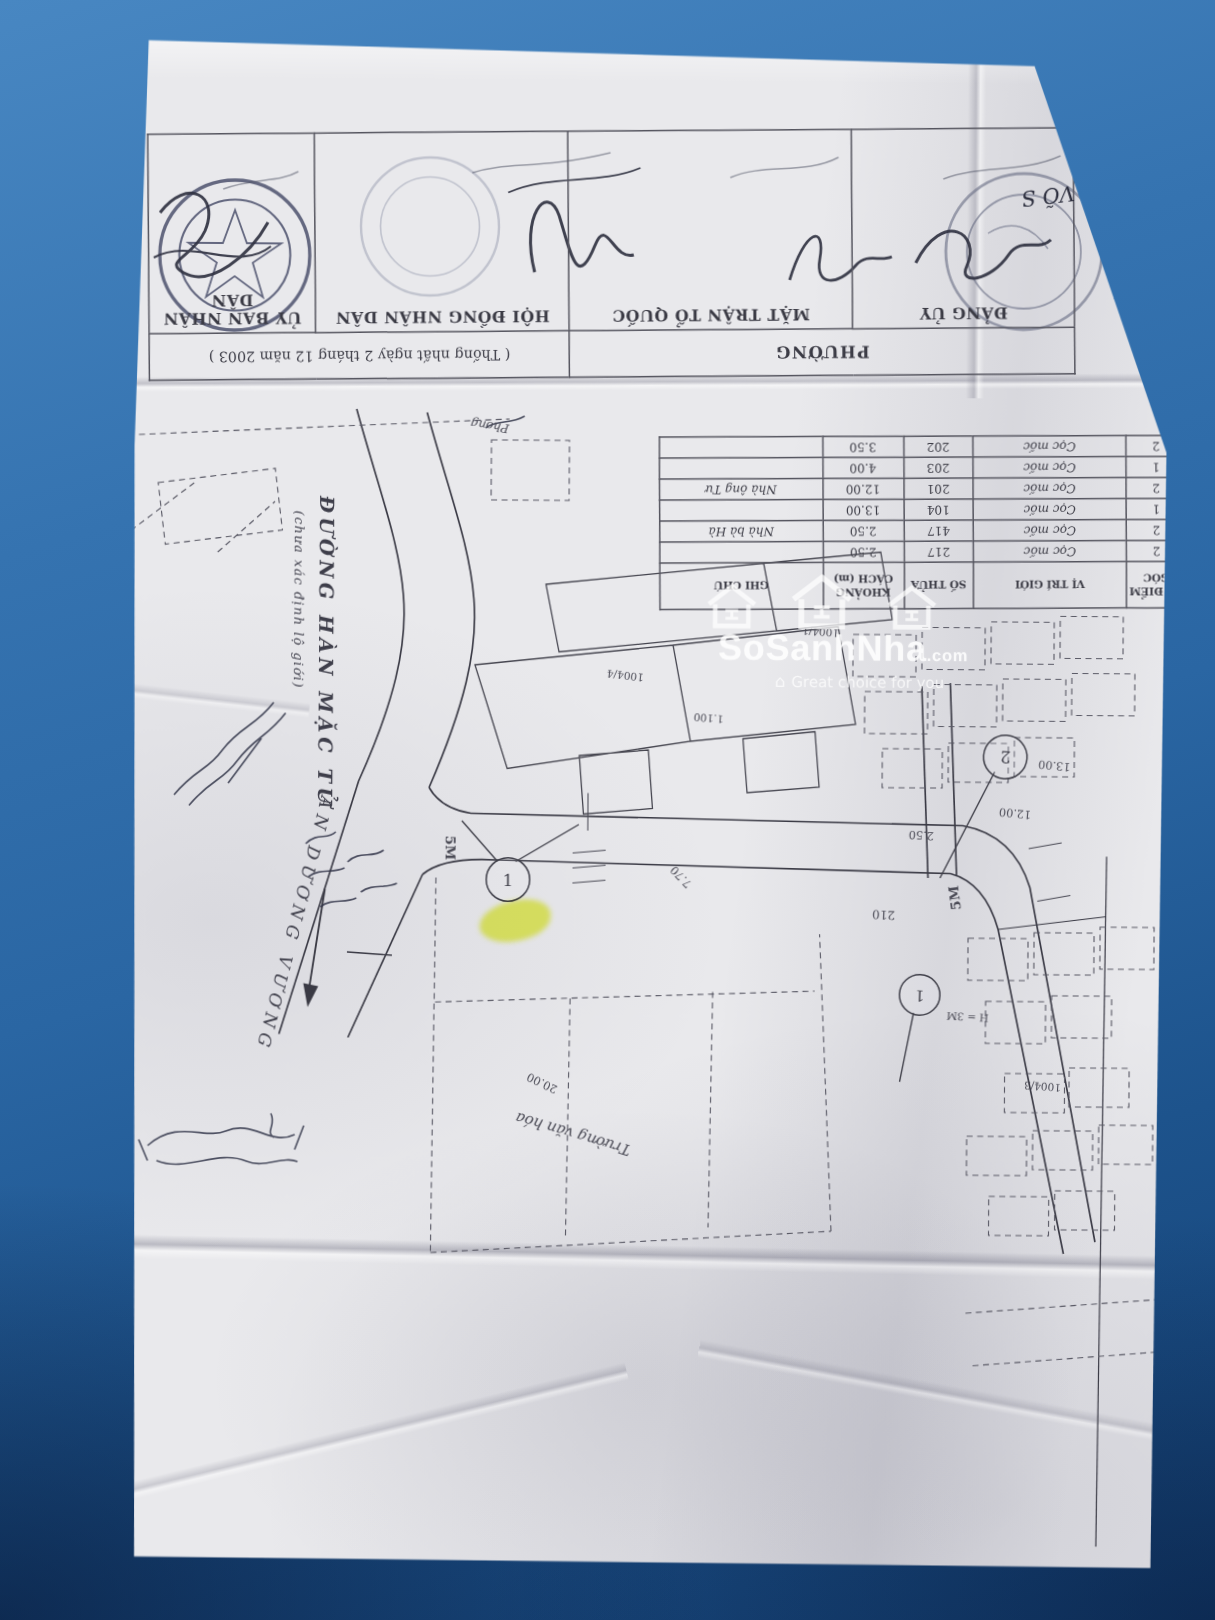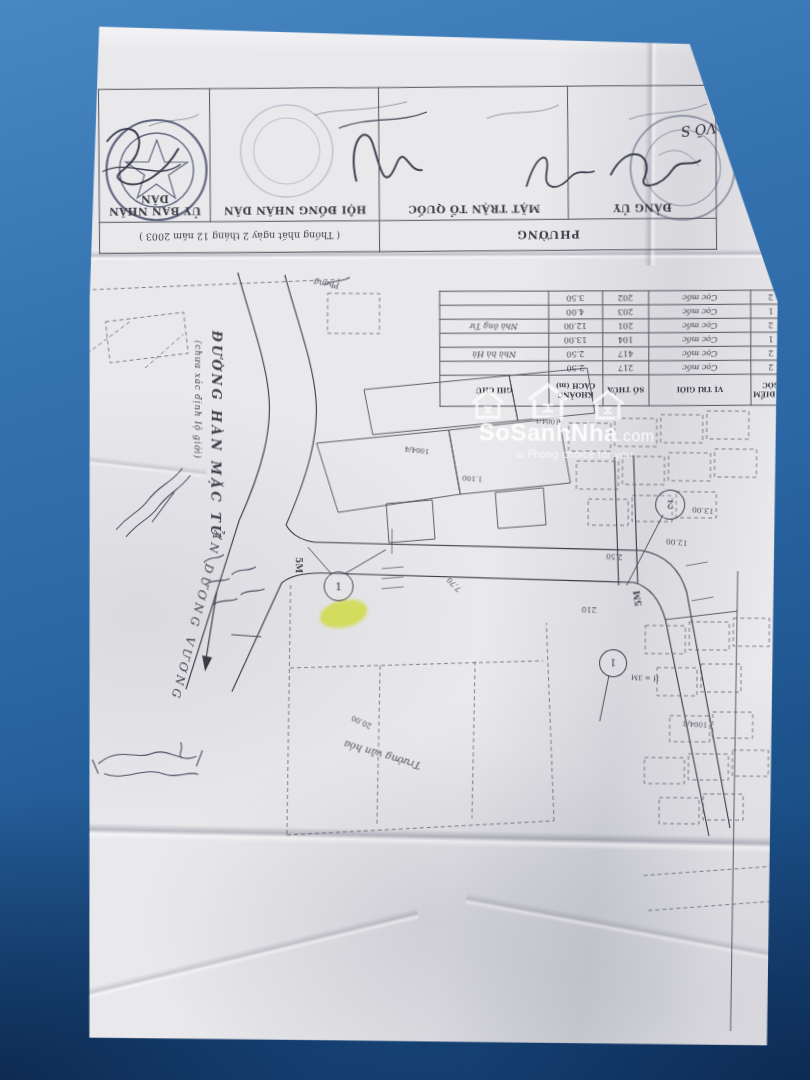--- a/index.html
+++ b/index.html
@@ -40,21 +40,21 @@
   .street{writing-mode:vertical-rl;font-style:italic;color:#3e3e4a;}
   .mk{position:absolute;border:1.2px solid #3f3f49;border-radius:50%;display:flex;
     align-items:center;justify-content:center;color:#3f3f49;z-index:4;
     font-family:"DejaVu Serif",serif;background:rgba(243,243,246,.15);}
   .hl{position:absolute;left:234px;top:577px;width:48px;height:27px;background:#eaf542;
     border-radius:58% 42% 55% 45%;filter:blur(1.6px);opacity:.8;mix-blend-mode:multiply;
     transform:rotate(-8deg);z-index:5;}
   .wm{position:absolute;left:382px;top:356px;width:185px;z-index:6;color:rgba(255,255,255,.82);}
   .wm-text{margin-top:-12px;padding-left:10px;font-weight:bold;font-size:24px;
     letter-spacing:.5px;font-family:"Liberation Sans",sans-serif;text-shadow:0 0 2px rgba(255,255,255,.25);}
-  .wm-com{font-size:16px;font-weight:normal;}
+  .wm-com{font-size:11px;font-weight:bold;}
   .wm-tagline{margin-top:1px;padding-left:48px;font-size:10px;color:rgba(255,255,255,.75);}
   .wm-house-glyph{margin-right:4px;font-size:11px;}
 </style>
 </head>
 <body>
 
 <div class="scene">
   <div class="paper">
 
     <div class="crease" style="left:0;top:226px;width:100%;height:10px;background:linear-gradient(180deg,rgba(0,0,0,0),rgba(90,90,110,.28) 45%,rgba(255,255,255,.55) 70%,rgba(0,0,0,0));transform:rotate(-.6deg);"></div>
@@ -254,17 +254,17 @@
         <g transform="translate(58,1) scale(1.05)" stroke-width="3.6">
           <path d="M2 17 L20 3 L38 17 M7 17 V34 H33 V17"></path>
           <path d="M15 22 h10 M15 28 h10 M20 22 v6" stroke-width="2.4"></path>
         </g>
         <g transform="translate(122,8) scale(.85)" stroke-width="3.6">
           <path d="M2 17 L20 3 L38 17 M7 17 V34 H33 V17"></path>
           <path d="M15 22 h10 M15 28 h10 M20 22 v6" stroke-width="2.4"></path>
         </g>
       </svg>
       <div class="wm-text"><span>SoSanhNha</span><span class="wm-com">.com</span></div>
-      <div class="wm-tagline"><span class="wm-house-glyph">⌂</span><span>Phong choice for you</span></div>
+      <div class="wm-tagline"><span class="wm-house-glyph">⌂</span><span>Great choice for you</span></div>
     </div>
 
   </div>
 </div>
 
 </body></html>

